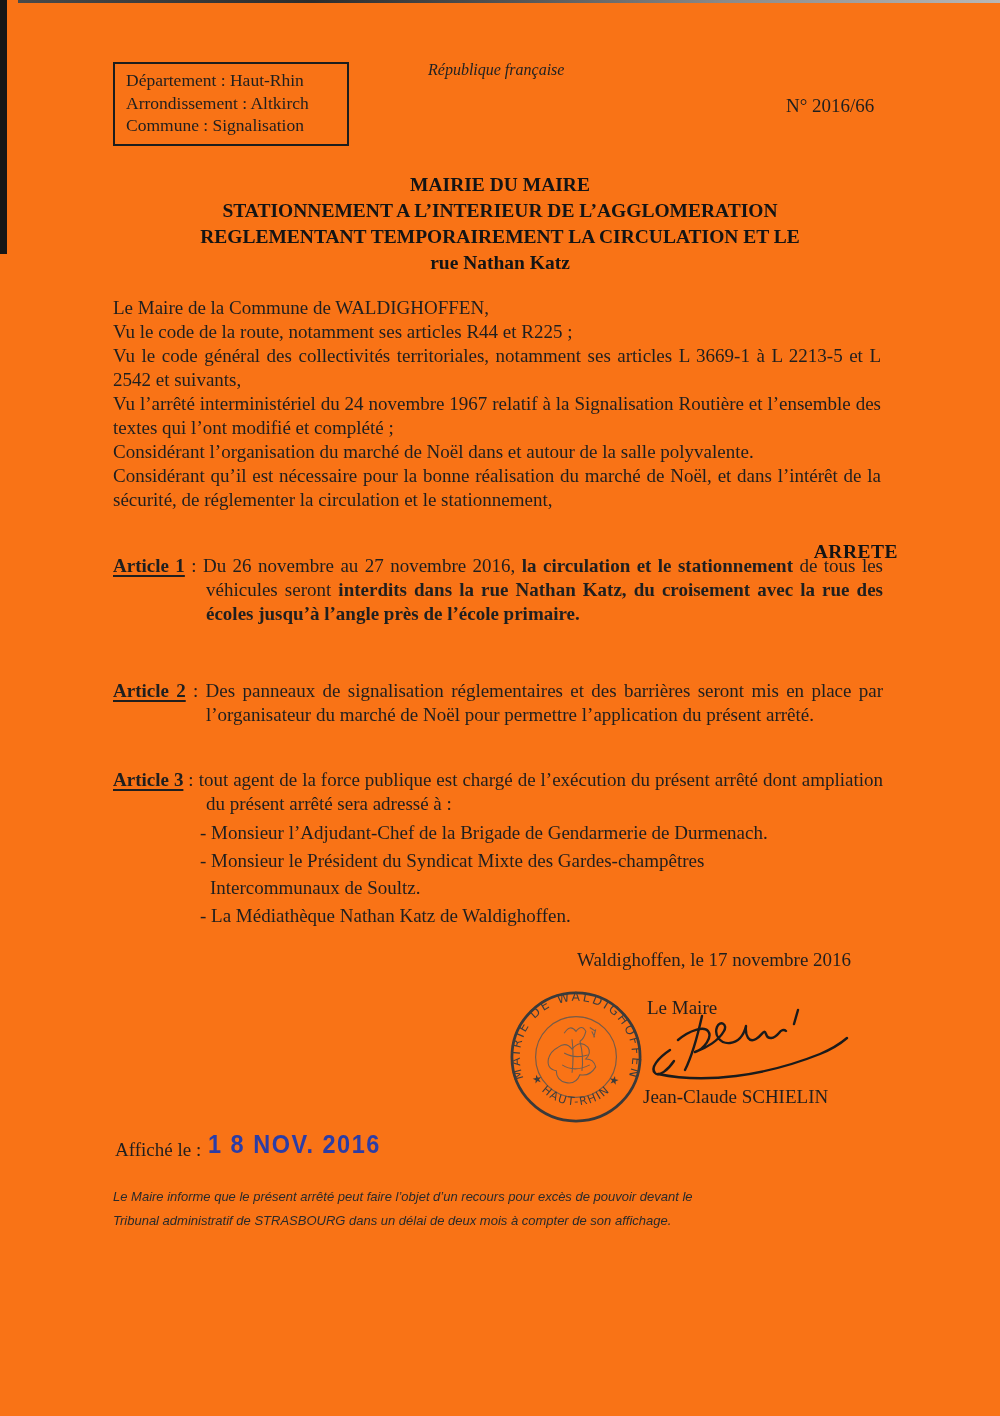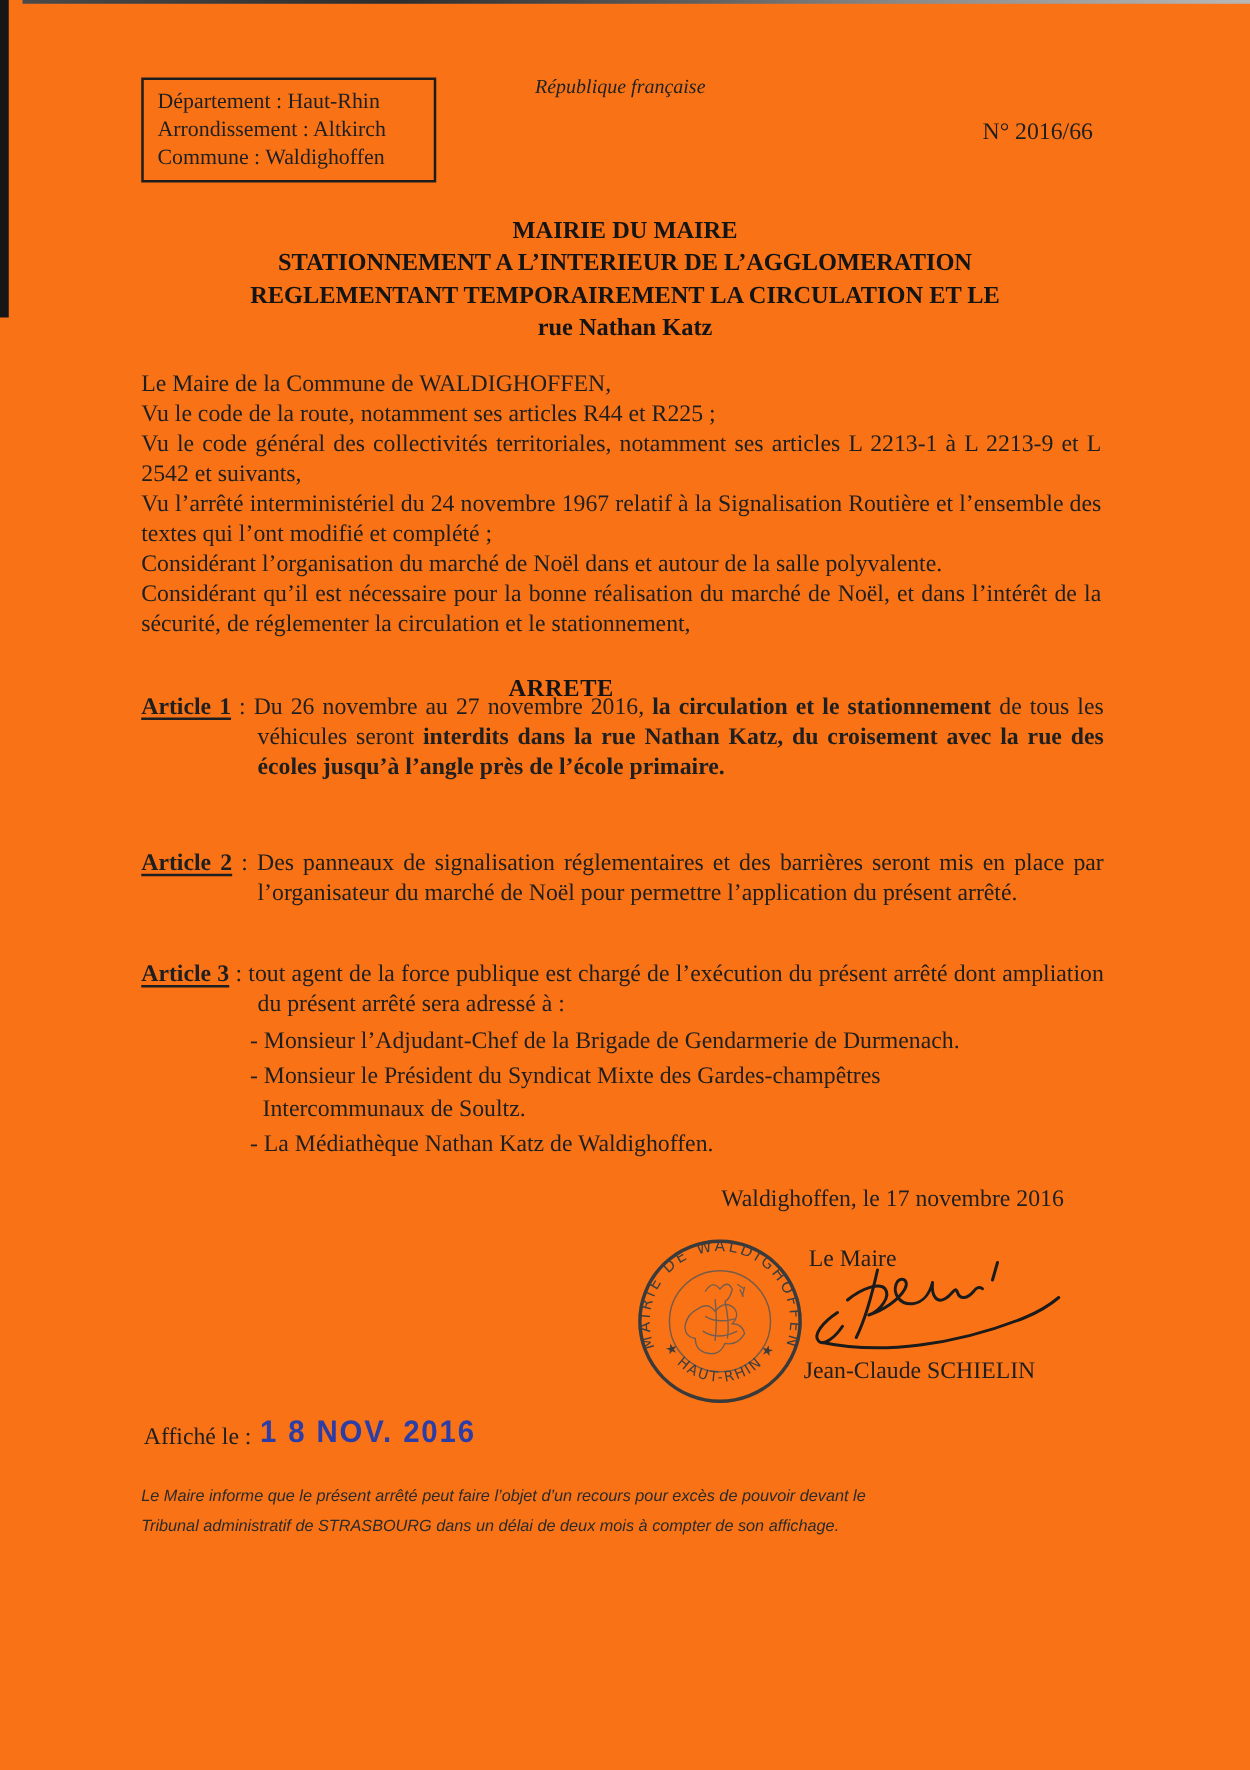--- a/index.html
+++ b/index.html
@@ -23,21 +23,21 @@
   .republic{position:absolute;left:428px;top:61px;font-style:italic;font-size:16px;color:#222;}
   .doc-number{position:absolute;left:786px;top:95px;font-size:19px;}
 
   .doc-title{position:absolute;left:0;top:172px;width:1000px;text-align:center;
     font-weight:bold;font-size:19.5px;line-height:26px;color:#141414;}
 
   .preamble{position:absolute;left:113px;top:296px;width:768px;
     font-size:19px;line-height:24px;text-align:justify;}
   .preamble p{margin:0;}
 
-  .decree-heading{position:absolute;left:0;top:541px;width:898px;text-align:center;
+  .decree-heading{position:absolute;left:0;top:541px;width:898px;text-align:right;
     font-weight:bold;font-size:19.5px;letter-spacing:.5px;color:#141414;}
 
   .article{position:absolute;left:113px;width:770px;font-size:19px;line-height:24px;}
   .article .lead{margin:0;padding-left:93px;text-indent:-93px;text-align:justify;}
   .art-label{font-weight:bold;text-decoration:underline;text-decoration-thickness:2px;text-underline-offset:3px;}
   .b{font-weight:bold;}
   #article-1{top:554px;}
   #article-2{top:679px;}
   #article-3{top:768px;}
   .rec{margin:0;padding-left:87px;text-indent:0;line-height:27.5px;}
@@ -67,37 +67,37 @@
 <body>
 
 <div class="page">
 
   <div class="scan-top"></div>
   <div class="scan-left"></div>
 
   <div class="dept-box">
     <div>Département : Haut-Rhin</div>
     <div>Arrondissement : Altkirch</div>
-    <div>Commune : Waldighoffen</div>
+    <div>Commune : Signalisation</div>
   </div>
 
   <div class="republic">République française</div>
   <div class="doc-number">N° 2016/66</div>
 
   <div class="doc-title">
     <div>MAIRIE DU MAIRE</div>
     <div>STATIONNEMENT A L’INTERIEUR DE L’AGGLOMERATION</div>
     <div>REGLEMENTANT TEMPORAIREMENT LA CIRCULATION ET LE</div>
     <div>rue Nathan Katz</div>
   </div>
 
   <div class="preamble">
     <p>Le Maire de la Commune de WALDIGHOFFEN,</p>
     <p>Vu le code de la route, notamment ses articles R44 et R225 ;</p>
-    <p>Vu le code général des collectivités territoriales, notamment ses articles L 2213-1 à L 2213-9 et L 2542 et suivants,</p>
+    <p>Vu le code général des collectivités territoriales, notamment ses articles L 3669-1 à L 2213-5 et L 2542 et suivants,</p>
     <p>Vu l’arrêté interministériel du 24 novembre 1967 relatif à la Signalisation Routière et l’ensemble des textes qui l’ont modifié et complété ;</p>
     <p>Considérant l’organisation du marché de Noël dans et autour de la salle polyvalente.</p>
     <p>Considérant qu’il est nécessaire pour la bonne réalisation du marché de Noël, et dans l’intérêt de la sécurité, de réglementer la circulation et le stationnement,</p>
   </div>
 
   <div class="decree-heading">ARRETE</div>
 
   <div class="article" id="article-1">
     <p class="lead"><span class="art-label">Article 1</span><span> : </span><span>Du 26 novembre au 27 novembre 2016, </span><span class="b">la circulation et le stationnement</span><span> de tous les véhicules seront </span><span class="b">interdits dans la rue Nathan Katz, du croisement avec la rue des écoles jusqu’à l’angle près de l’école primaire.</span></p>
   </div>

